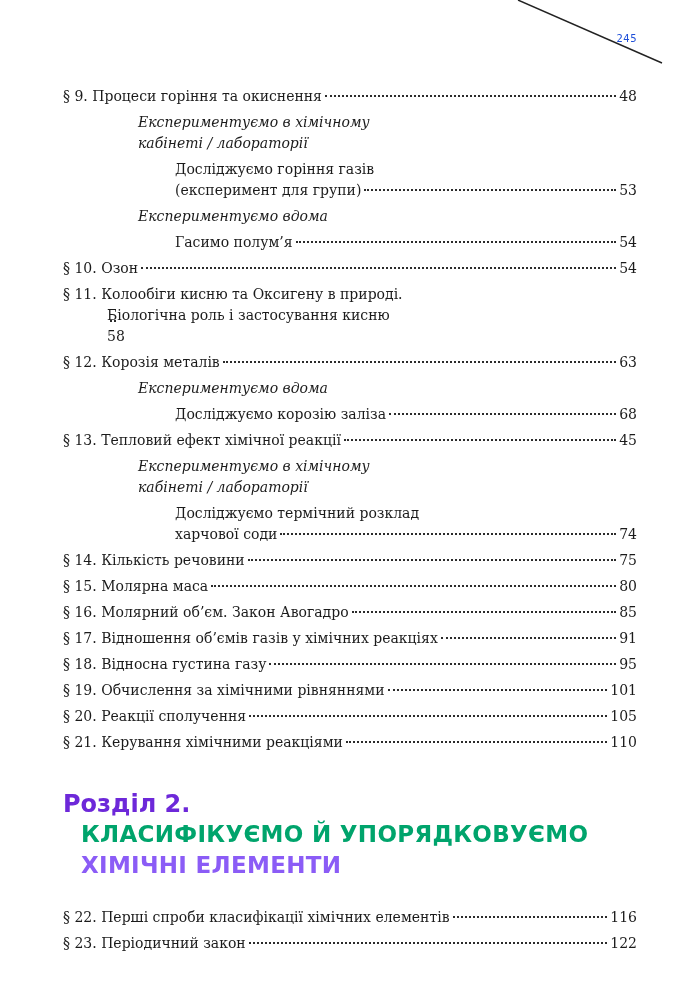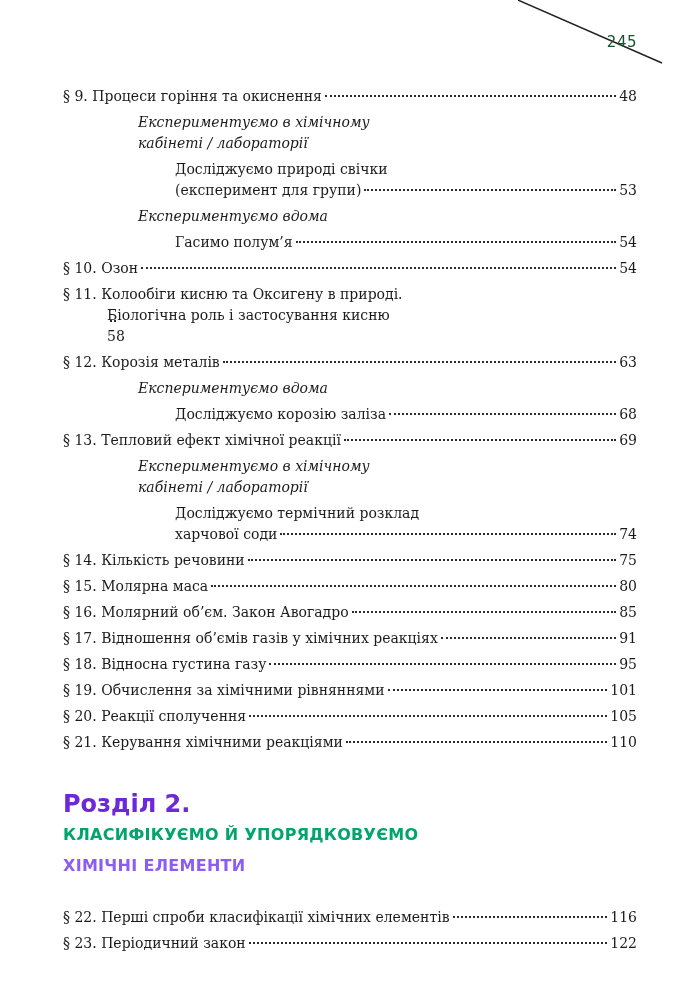--- a/index.html
+++ b/index.html
@@ -5,39 +5,39 @@
   html,body{margin:0;padding:0;}
   body{
     width:695px;height:983px;position:relative;background:#ffffff;
     font-family:"DejaVu Serif","Liberation Serif",serif;
     color:#1b1b1b;overflow:hidden;
   }
   .corner{position:absolute;top:0;left:0;width:695px;height:80px;pointer-events:none;}
   .pagenum-top{
     position:absolute;top:33px;right:58px;
     font-family:"DejaVu Sans","Liberation Sans",sans-serif;
-    font-size:15px;color:#14532d;letter-spacing:.5px;
+    font-size:10px;color:#1d4ed8;letter-spacing:.5px;
   }
   .content{position:absolute;left:63px;right:58px;top:86px;}
   .entry{font-size:14px;line-height:21px;margin-bottom:5px;}
   .entry .line,.entry .row{min-height:21px;}
   .entry.subhead{margin-left:75px;font-style:italic;}
   .entry.experiment{margin-left:112px;}
   .cont{margin-left:44px;flex-direction:column;}
   .row{display:flex;align-items:baseline;}
   .row .txt{white-space:nowrap;}
   .leader{flex:1;position:relative;min-width:12px;}
   .leader::after{
     content:"";position:absolute;left:3px;right:3px;bottom:4px;
     border-bottom:2px dotted #2b2b2b;
   }
   .pg{white-space:nowrap;}
   .chapter{margin-top:36px;font-family:"DejaVu Sans","Liberation Sans",sans-serif;font-weight:bold;}
   .chapter .kicker{font-size:24px;line-height:30px;color:#6d28d9;}
-  .chapter .big{font-size:16px;line-height:31px;letter-spacing:.3px;}
+  .chapter .big{font-size:23px;line-height:31px;letter-spacing:.3px;margin-left:18px;}
   .toc2{margin-top:26px;}
 </style>
 </head>
 <body>
 
 <svg class="corner" viewBox="0 0 695 80" xmlns="http://www.w3.org/2000/svg">
   <line x1="518" y1="0" x2="662" y2="63" stroke="#222222" stroke-width="1.4"></line>
 </svg>
 
 <div class="pagenum-top">245</div>
@@ -49,21 +49,21 @@
           <span class="txt">§ 9. Процеси горіння та окиснення</span>
           <span class="leader"></span>
           <span class="pg">48</span>
         </div>
       </div>
       <div class="entry subhead">
         <div class="line">Експериментуємо в хімічному</div>
         <div class="line">кабінеті / лабораторії</div>
       </div>
       <div class="entry experiment">
-        <div class="line">Досліджуємо природі свічки</div>
+        <div class="line">Досліджуємо горіння газів</div>
         <div class="row">
           <span class="txt">(експеримент для групи)</span>
           <span class="leader"></span>
           <span class="pg">53</span>
         </div>
       </div>
       <div class="entry subhead">
         <div class="line">Експериментуємо вдома</div>
       </div>
       <div class="entry experiment">
@@ -102,21 +102,21 @@
         <div class="row">
           <span class="txt">Досліджуємо корозію заліза</span>
           <span class="leader"></span>
           <span class="pg">68</span>
         </div>
       </div>
       <div class="entry section">
         <div class="row">
           <span class="txt">§ 13. Тепловий ефект хімічної реакції</span>
           <span class="leader"></span>
-          <span class="pg">69</span>
+          <span class="pg">45</span>
         </div>
       </div>
       <div class="entry subhead">
         <div class="line">Експериментуємо в хімічному</div>
         <div class="line">кабінеті / лабораторії</div>
       </div>
       <div class="entry experiment">
         <div class="line">Досліджуємо термічний розклад</div>
         <div class="row">
           <span class="txt">харчової соди</span>

